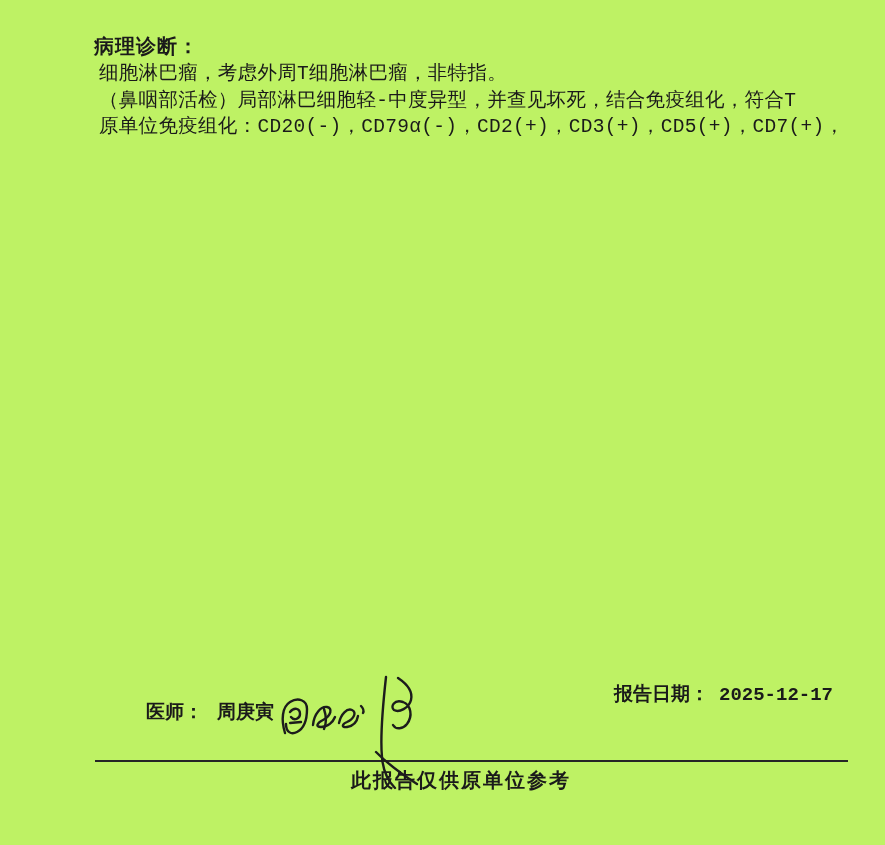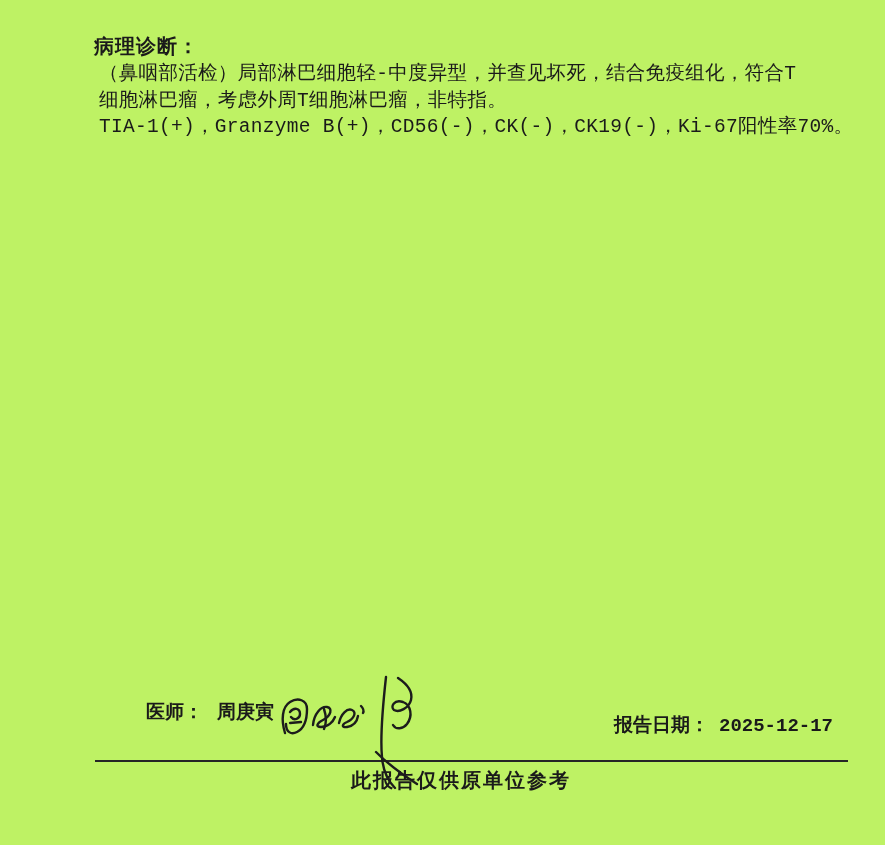--- a/index.html
+++ b/index.html
@@ -48,21 +48,21 @@
     font-weight: 700;
     white-space: nowrap;
     font-family: Liberation Sans, sans-serif;
   }
   .doctor-row .doctor-name {
     margin-left: 14px;
   }
   .date-row {
     position: absolute;
     left: 614px;
-    top: 712px;
+    top: 681px;
     font-size: 19px;
     font-weight: 700;
     white-space: nowrap;
     font-family: "Liberation Sans", "DejaVu Sans", sans-serif;
   }
   .date-row .date-value {
     margin-left: 10px;
     font-family: "Liberation Mono", "DejaVu Sans Mono", monospace;
     font-weight: 700;
   }
@@ -96,23 +96,23 @@
   }
 </style>
 </head>
 <body>
 
 <div class="page">
 
   <h1 class="title">病理诊断：</h1>
 
   <div class="body-block">
+    <div class="line">细胞淋巴瘤，考虑外周T细胞淋巴瘤，非特指。</div>
     <div class="line">（鼻咽部活检）局部淋巴细胞轻-中度异型，并查见坏死，结合免疫组化，符合T</div>
-    <div class="line">细胞淋巴瘤，考虑外周T细胞淋巴瘤，非特指。</div>
-    <div class="line">TIA-1(+)，Granzyme B(+)，CD56(-)，CK(-)，CK19(-)，Ki-67阳性率70%。</div>
+    <div class="line">原单位免疫组化：CD20(-)，CD79α(-)，CD2(+)，CD3(+)，CD5(+)，CD7(+)，</div>
   </div>
 
   <div class="doctor-row">
     <span class="doctor-label">医师：</span><span class="doctor-name">周庚寅</span>
   </div>
 
   <svg class="signature-svg" viewBox="0 0 160 130" xmlns="http://www.w3.org/2000/svg">
     <g fill="none" stroke="#1c1c1c" stroke-width="2.4" stroke-linecap="round" stroke-linejoin="round">
 
       <path d="M9,71 C5,58 6,45 14,40 C22,35 31,38 31,47 C31,57 29,66 21,70 C15,73 10,70 10,62"></path>

